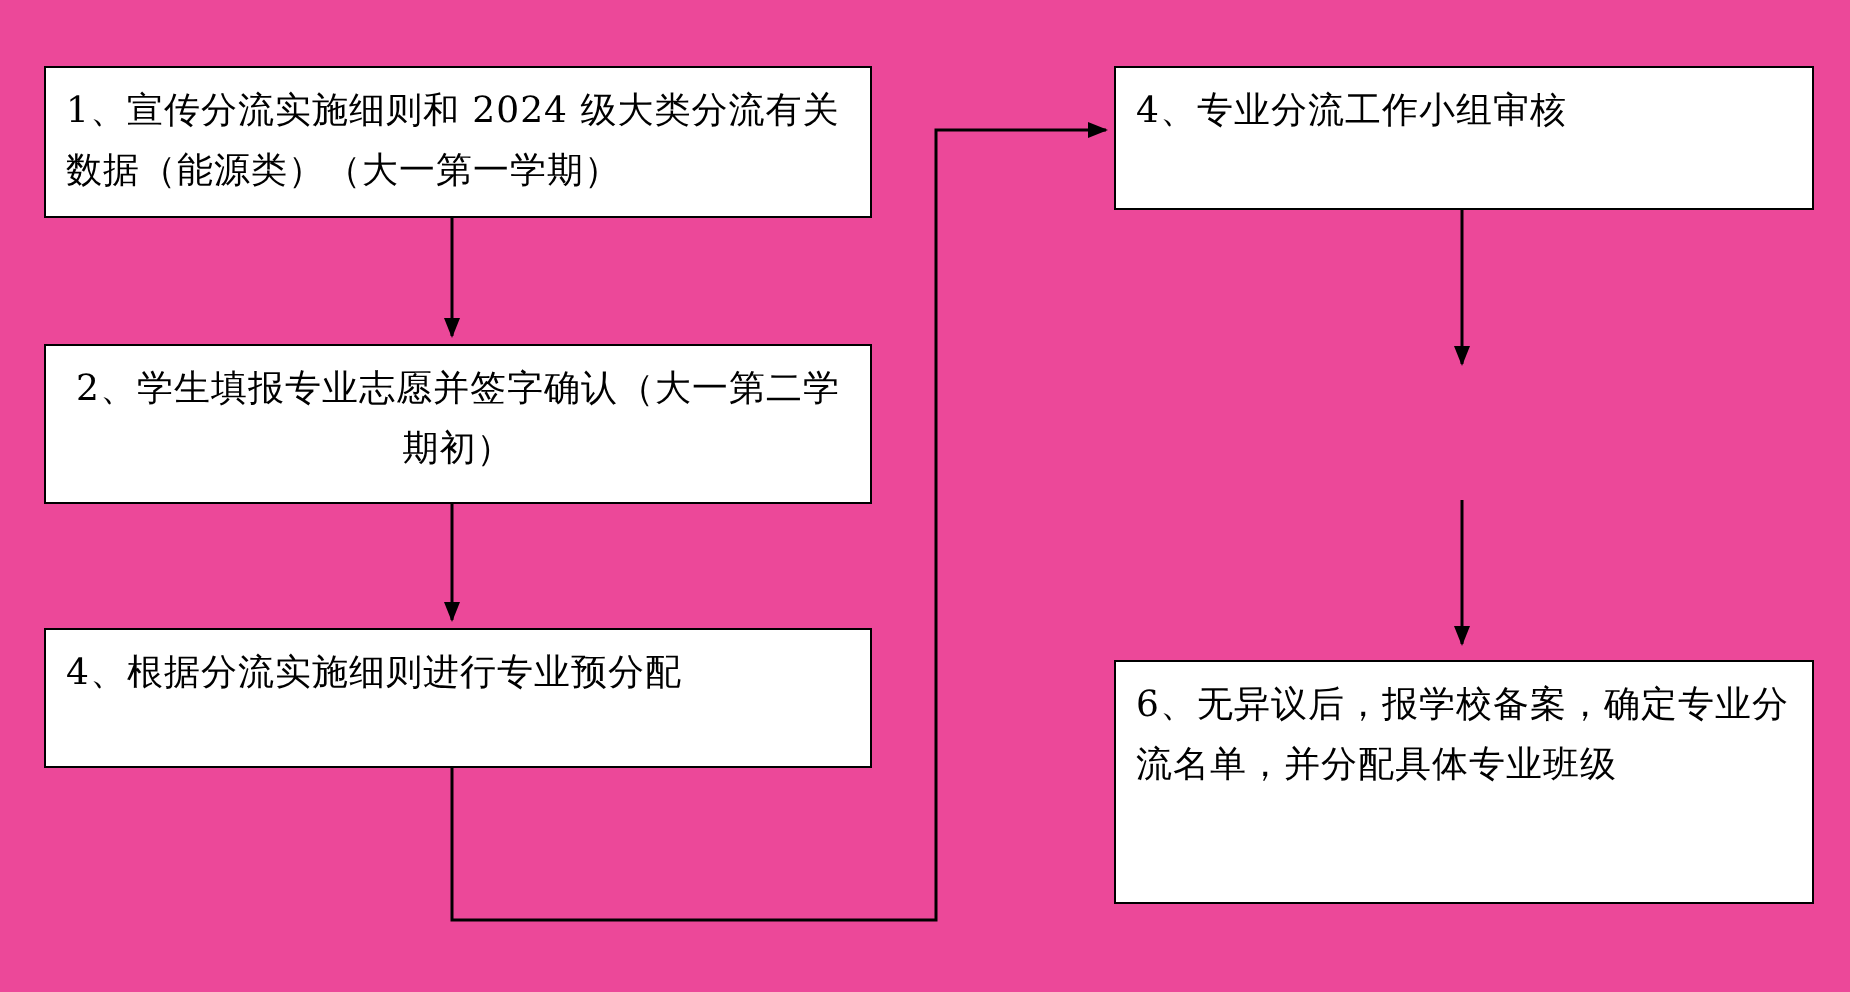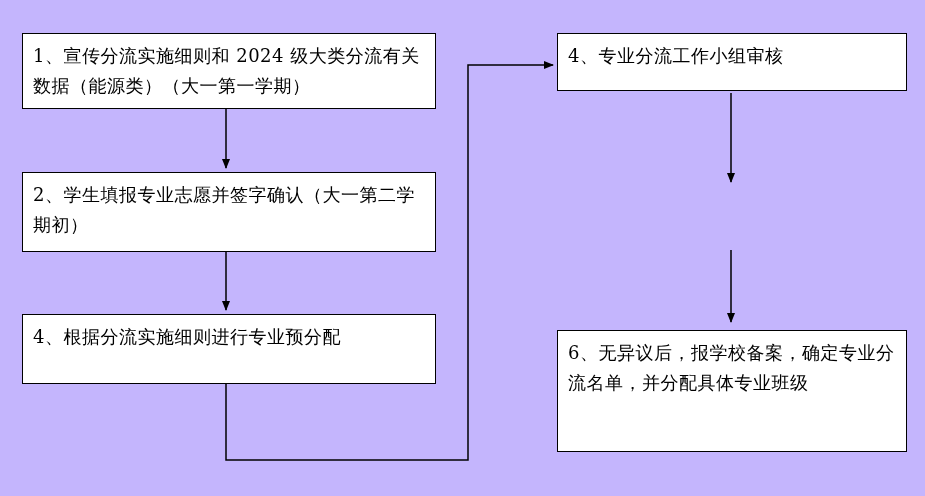--- a/index.html
+++ b/index.html
@@ -1,38 +1,38 @@
 <!DOCTYPE html>
 <html><head>
 <meta charset="utf-8">
 <style>
   * { box-sizing: border-box; }
   html, body { margin: 0; padding: 0; background: #ffffff; }
   .canvas {
     position: relative;
     width: 925px;
     height: 496px;
-    background: #c4b5fd;
+    background: #ec4899;
     font-family: "DejaVu Serif", "Liberation Serif", serif;
     color: #000000;
     overflow: hidden;
   }
   .flow-box {
     position: absolute;
     border: 1px solid #000000;
     background: #ffffff;
     padding: 7px 10px 5px 10px;
     font-size: 18px;
     line-height: 30px;
     letter-spacing: 0.5px;
   }
   .box-1 { left: 22px;  top: 33px;  width: 414px; height: 76px; }
-  .box-2 { left: 22px;  top: 172px; width: 414px; height: 80px; }
+  .box-2 { left: 22px;  top: 172px; width: 414px; height: 80px; text-align: center; }
   .box-3 { left: 22px;  top: 314px; width: 414px; height: 70px; }
-  .box-4 { left: 557px; top: 33px;  width: 350px; height: 58px; }
+  .box-4 { left: 557px; top: 33px;  width: 350px; height: 72px; }
   .box-5 { left: 557px; top: 186px; width: 350px; height: 64px; }
   .box-6 { left: 557px; top: 330px; width: 350px; height: 122px; }
   .connector-layer {
     position: absolute;
     left: 0; top: 0;
     width: 925px; height: 496px;
     pointer-events: none;
   }
 </style>
 </head>

